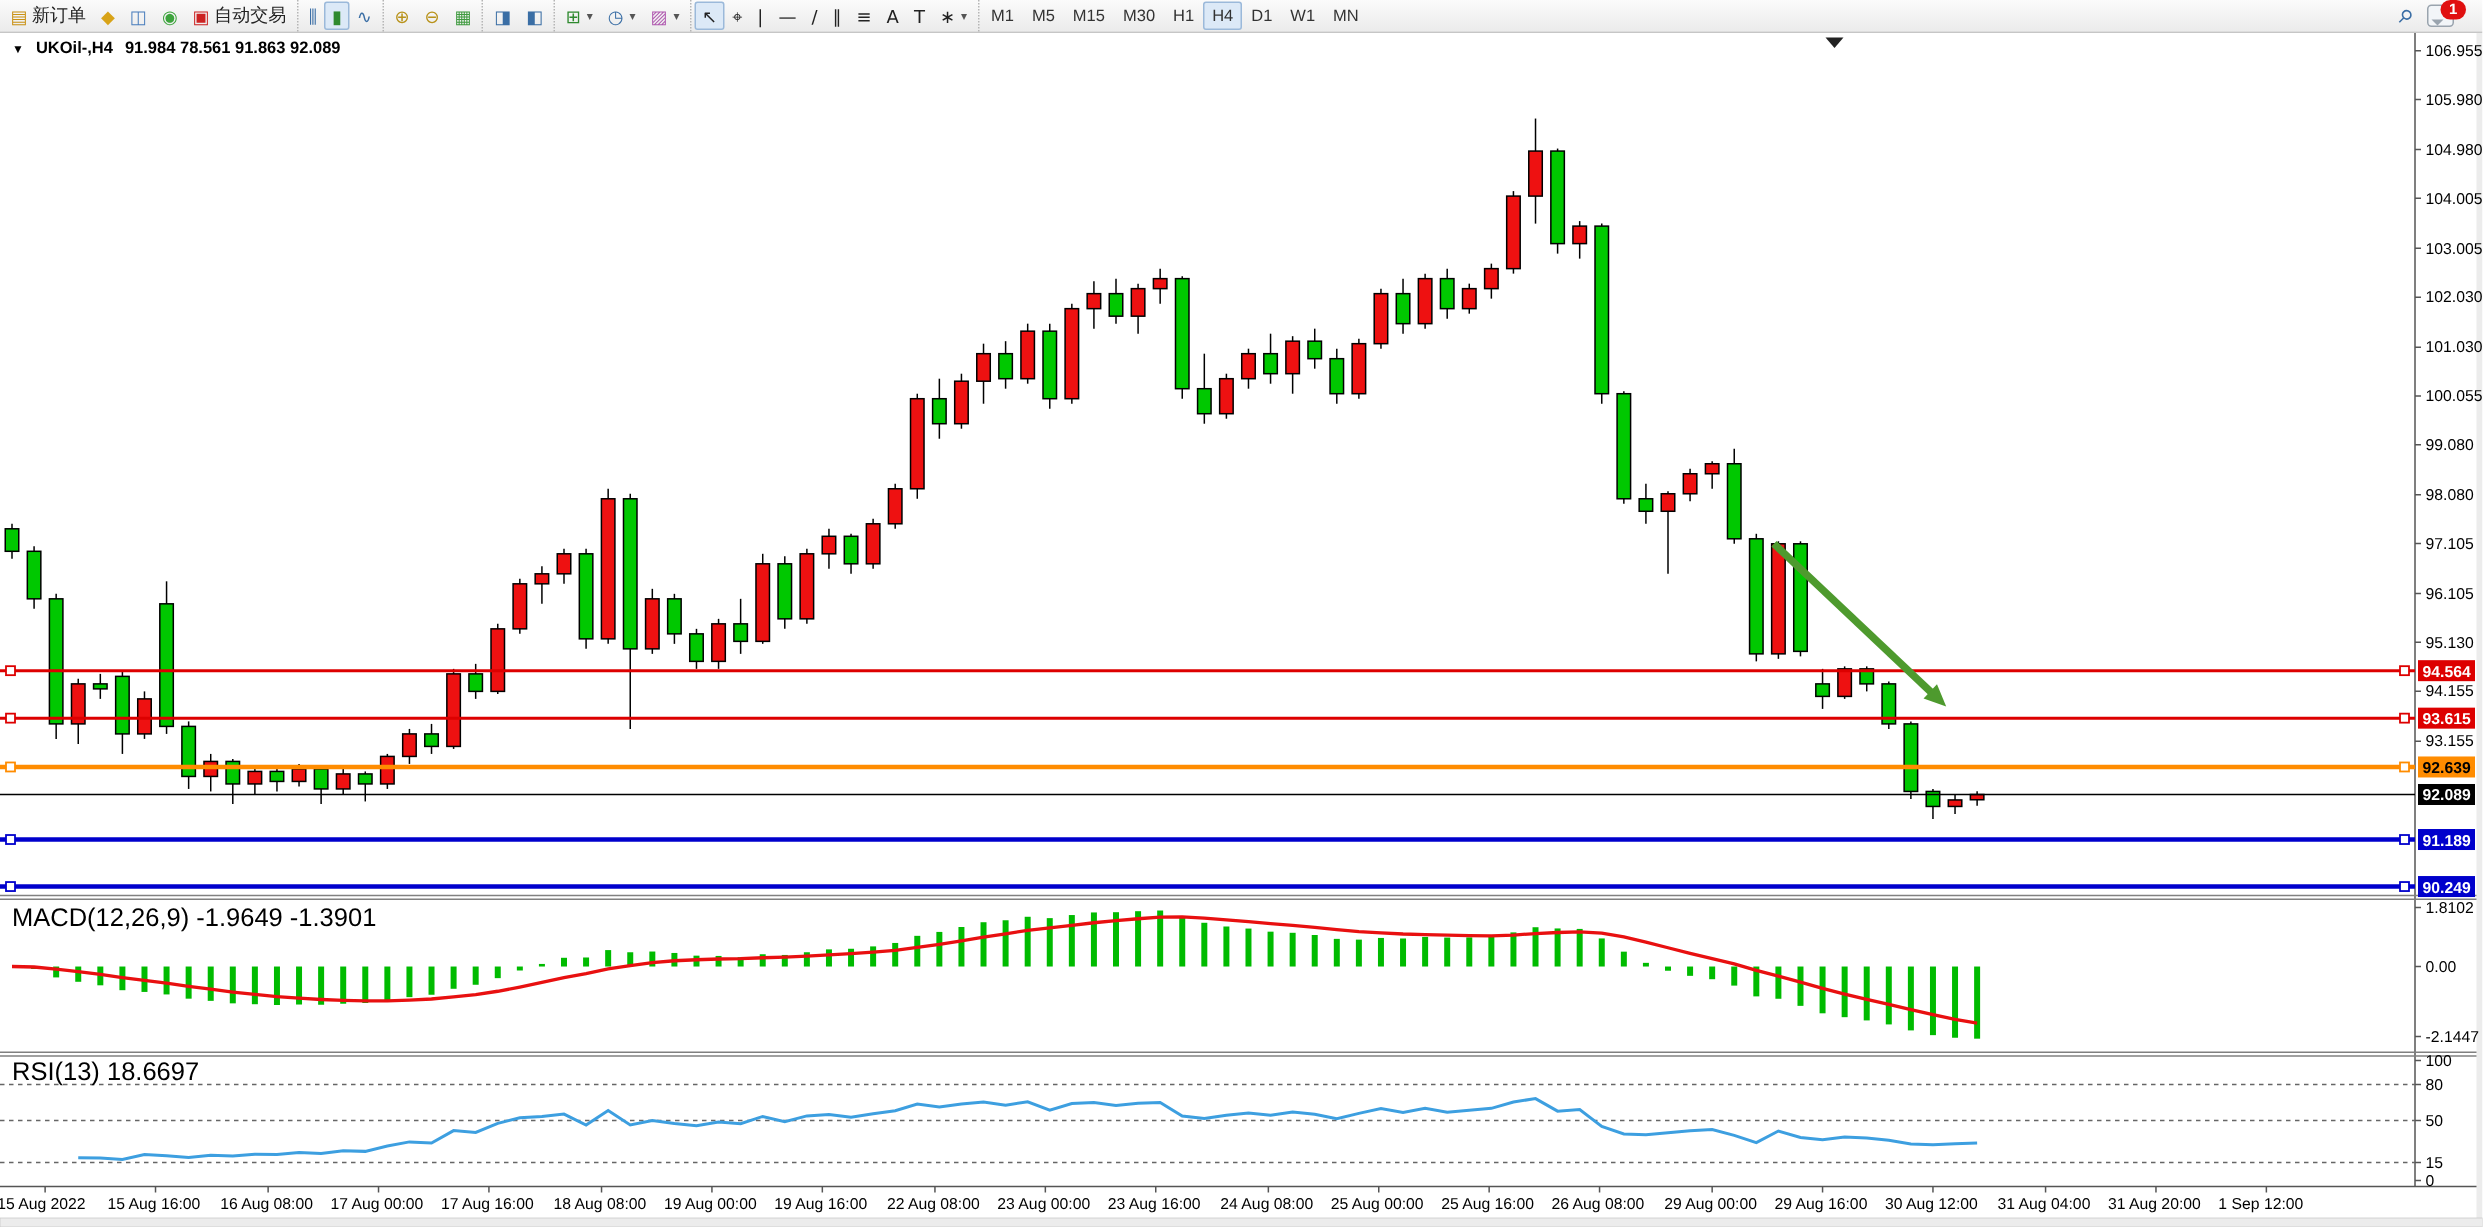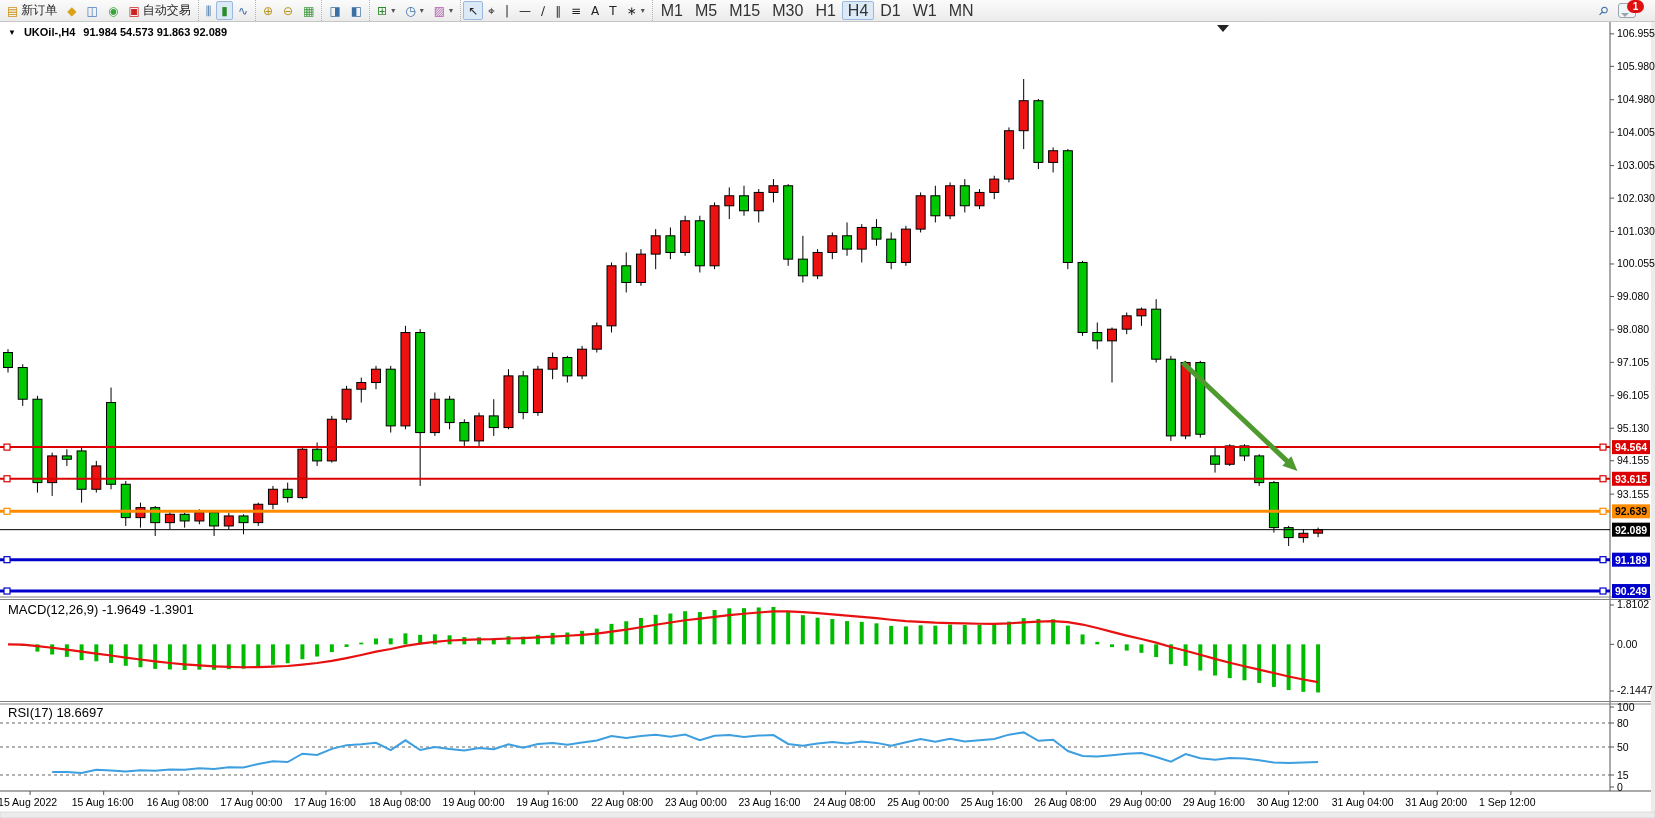--- a/index.html
+++ b/index.html
@@ -5,31 +5,31 @@
   html,body{margin:0;padding:0;background:#fff;width:1655px;height:818px;overflow:hidden;
     font-family:"Liberation Sans","DejaVu Sans",sans-serif;-webkit-font-smoothing:antialiased;position:relative}
   
   #toolbar{position:absolute;left:0;top:0;width:1655px;height:21px;background:linear-gradient(#fbfbfb,#ebebeb);
     border-bottom:1px solid #c6c6c6;display:flex;align-items:center;font-size:12px;color:#222;z-index:5}
   .tgroup{display:flex;align-items:center;height:21px;padding:0 2px;border-left:1px dotted #b5b5b5}
   .tgroup:first-child{border-left:none}
   .tbtn{display:flex;align-items:center;gap:3px;height:17px;padding:0 4px;border:1px solid transparent;border-radius:2px;cursor:default;white-space:nowrap}
   .tbtn.active{background:#dce9f7;border-color:#9bb9da}
   .tbtn .g{font-family:"DejaVu Sans",sans-serif;font-size:12px;line-height:1}
-  .tf{padding:0 5px;font-size:16px;color:#333}
+  .tf{padding:0 5px;font-size:11px;color:#333}
   .dd{font-size:8px;color:#555;margin-left:1px}
   .spacer{flex:1}
   .bubble{position:relative;width:16px;height:13px;border:1px solid #9aa4ae;border-radius:3px;background:#f2f5f8}
   .bubble:after{content:"";position:absolute;left:2px;bottom:-4px;border:4px solid transparent;border-top-color:#9aa4ae}
   .badge{position:absolute;top:-4px;right:-9px;min-width:13px;height:13px;border-radius:7px;background:#e01010;color:#fff;
     font-size:10px;font-weight:bold;text-align:center;line-height:13px;padding:0 2px}
   
   #chart-title{position:absolute;left:8px;top:26px;font-size:11px;font-weight:bold;color:#000;z-index:4;display:flex;gap:8px;align-items:center}
   #chart-title .tri{font-size:8px}
-  .pane-label{position:absolute;left:8px;font-size:13px;color:#000;z-index:4}
+  .pane-label{position:absolute;left:8px;font-size:17px;color:#000;z-index:4}
   #svg{position:absolute;left:0;top:0;z-index:1}
 </style>
 </head>
 <body>
 
 <div id="toolbar">
     <div class="tgroup">
       <div class="tbtn">
         <span class="g" style="color: rgb(201, 145, 20);">▤</span>
         <span>新订单</span>
@@ -143,25 +143,25 @@
     <div class="tbtn" style="margin-right: 14px;">
       <span class="bubble">
         <span class="badge">1</span>
       </span>
     </div>
   </div>
 
 <div id="chart-title">
   <span class="tri">▼</span>
   <span>UKOil-,H4</span>
-  <span>91.984 54.573 91.863 92.089</span>
+  <span>91.984 78.561 91.863 92.089</span>
 </div>
 
 <div class="pane-label" style="top:602px"><span>MACD(12,26,9)</span> <span>-1.9649 -1.3901</span></div>
-<div class="pane-label" style="top:705px"><span>RSI(17)</span> <span>18.6697</span></div>
+<div class="pane-label" style="top:705px"><span>RSI(13)</span> <span>18.6697</span></div>
 
 <svg id="svg" width="1655" height="818">
     <rect x="0" y="22" width="1655" height="796" fill="#fff"></rect>
     <rect x="1651" y="22" width="4" height="796" fill="#ececec"></rect>
     <rect x="0" y="812" width="1655" height="6" fill="#ececec" stroke="#c6c6c6" stroke-width="0.5"></rect>
     <line x1="1610" y1="22" x2="1610" y2="791" stroke="#555" stroke-width="1"></line>
     <line x1="0" y1="791" x2="1651" y2="791" stroke="#555" stroke-width="1"></line>
     <line x1="0" y1="597" x2="1651" y2="597" stroke="#808080" stroke-width="1"></line>
     <line x1="0" y1="599.5" x2="1651" y2="599.5" stroke="#808080" stroke-width="1"></line>
     <line x1="0" y1="701.5" x2="1651" y2="701.5" stroke="#808080" stroke-width="1"></line>

